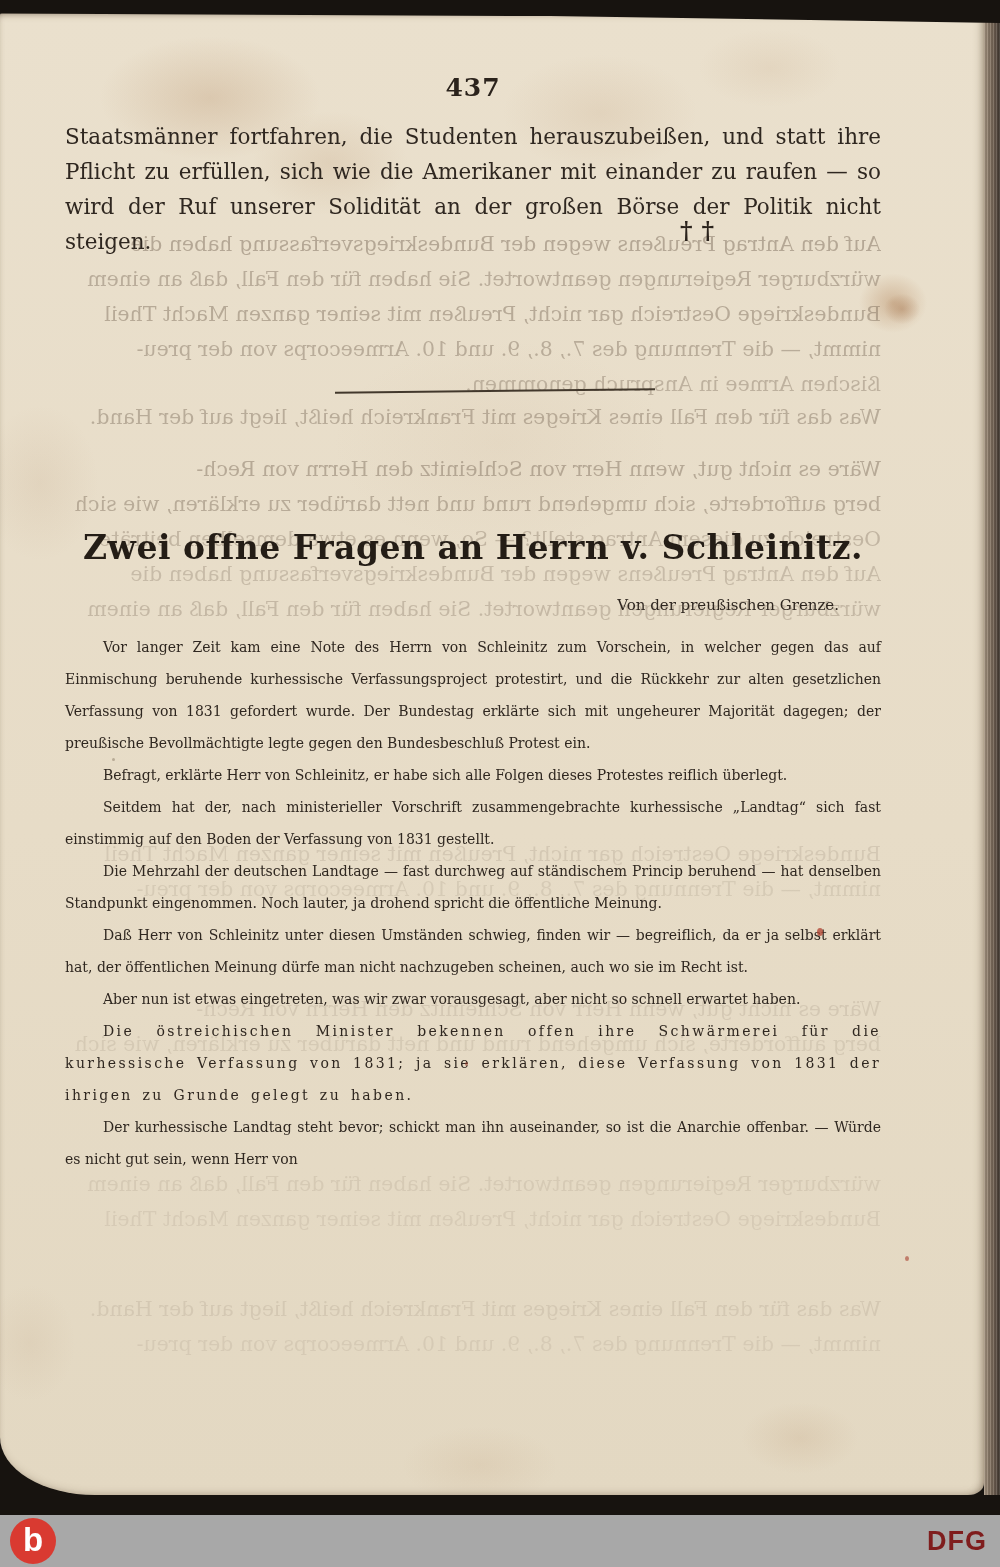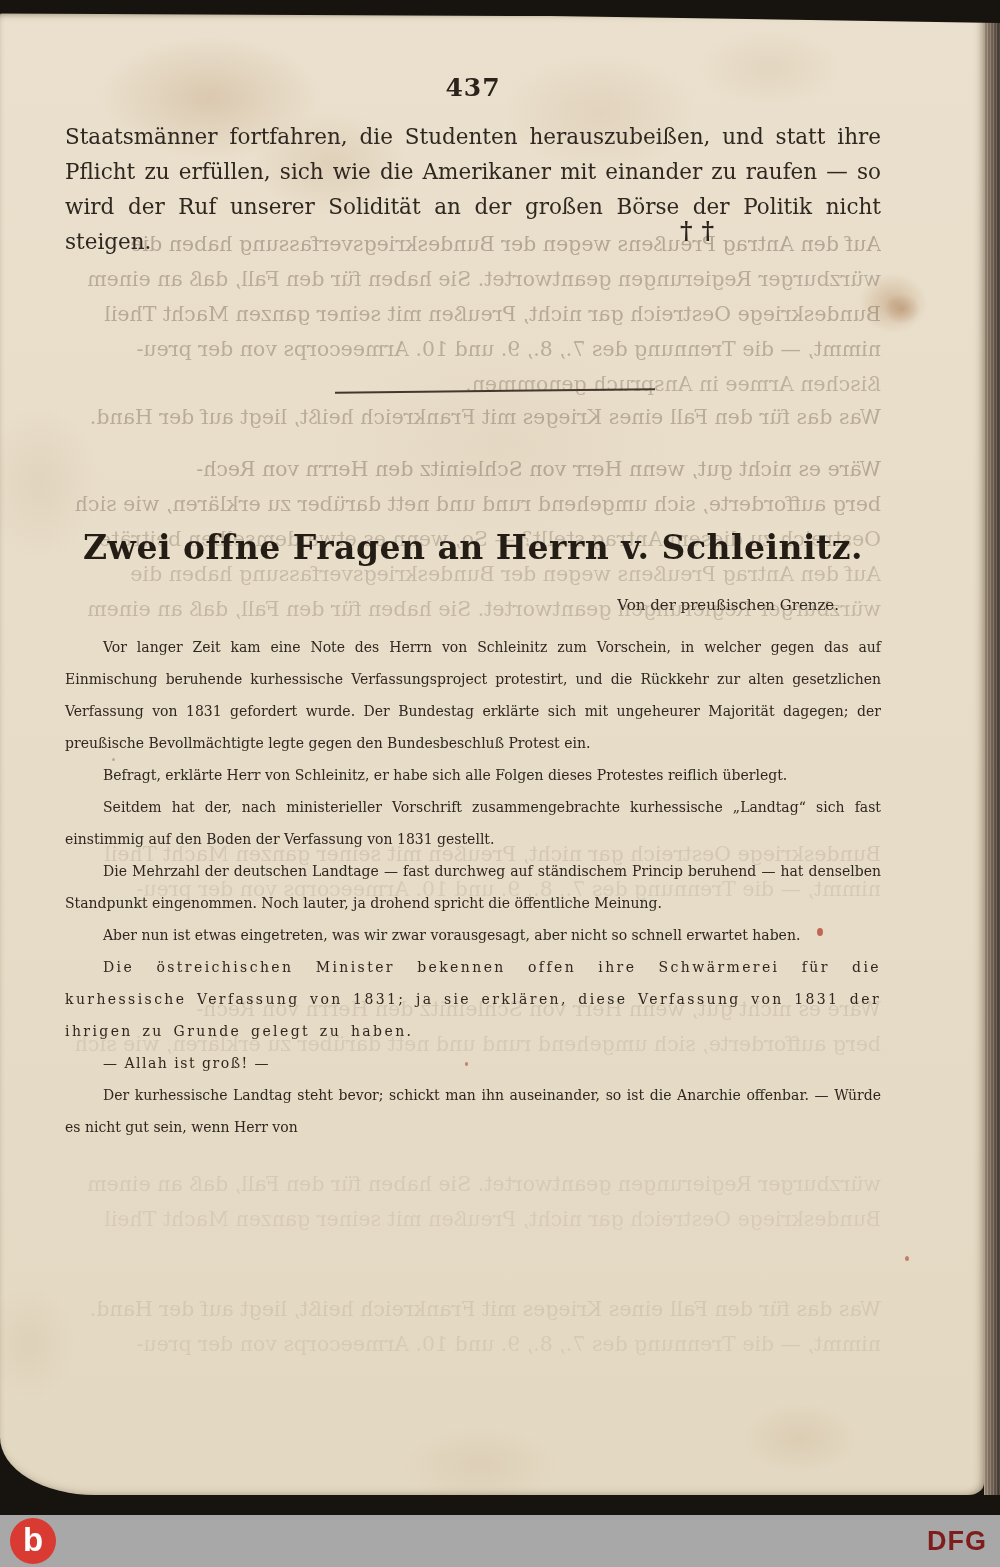--- a/index.html
+++ b/index.html
@@ -143,23 +143,23 @@
 
       <h1 id="headline">Zwei offne Fragen an Herrn v. Schleinitz.</h1>
 
       <div id="byline">Von der preußischen Grenze.</div>
 
       <div id="body">
           <p>Vor langer Zeit kam eine Note des Herrn von Schleinitz zum Vorschein, in welcher gegen das auf Einmischung beruhende kurhessische Verfassungsproject protestirt, und die Rückkehr zur alten gesetzlichen Verfassung von 1831 gefordert wurde. Der Bundestag erklärte sich mit ungeheurer Majorität dagegen; der preußische Bevollmächtigte legte gegen den Bundesbeschluß Protest ein.</p>
           <p>Befragt, erklärte Herr von Schleinitz, er habe sich alle Folgen dieses Protestes reiflich überlegt.</p>
           <p>Seitdem hat der, nach ministerieller Vorschrift zusammengebrachte kurhessische „Landtag“ sich fast einstimmig auf den Boden der Verfassung von 1831 gestellt.</p>
           <p>Die Mehrzahl der deutschen Landtage — fast durchweg auf ständischem Princip beruhend — hat denselben Standpunkt eingenommen. Noch lauter, ja drohend spricht die öffentliche Meinung.</p>
+          <p>Daß Herr von Schleinitz unter diesen Umständen schwieg, finden wir — begreiflich, da er ja selbst erklärt hat, der öffentlichen Meinung dürfe man nicht nachzugeben scheinen, auch wo sie im Recht ist.</p>
           <p>Aber nun ist etwas eingetreten, was wir zwar vorausgesagt, aber nicht so schnell erwartet haben.</p>
           <p class="spaced">Die östreichischen Minister bekennen offen ihre Schwärmerei für die kurhessische Verfassung von 1831; ja sie erklären, diese Verfassung von 1831 der ihrigen zu Grunde gelegt zu haben.</p>
-          <p class="exclaim">— Allah ist groß! —</p>
           <p>Der kurhessische Landtag steht bevor; schickt man ihn auseinander, so ist die Anarchie offenbar. — Würde es nicht gut sein, wenn Herr von</p>
         </div>
     </div>
 
     <div class="speck" style="left:817px; top:915px; width:6px; height:8px; background:#b0402f; opacity:.75;"></div>
     <div class="speck" style="left:905px; top:1243px; width:4px; height:5px; background:#a8402f; opacity:.6;"></div>
     <div class="speck" style="left:465px; top:1049px; width:3px; height:4px; background:#993b2c; opacity:.55;"></div>
     <div class="speck" style="left:112px; top:745px; width:3px; height:3px; background:#8a7a66; opacity:.5;"></div>
   </div>
 

